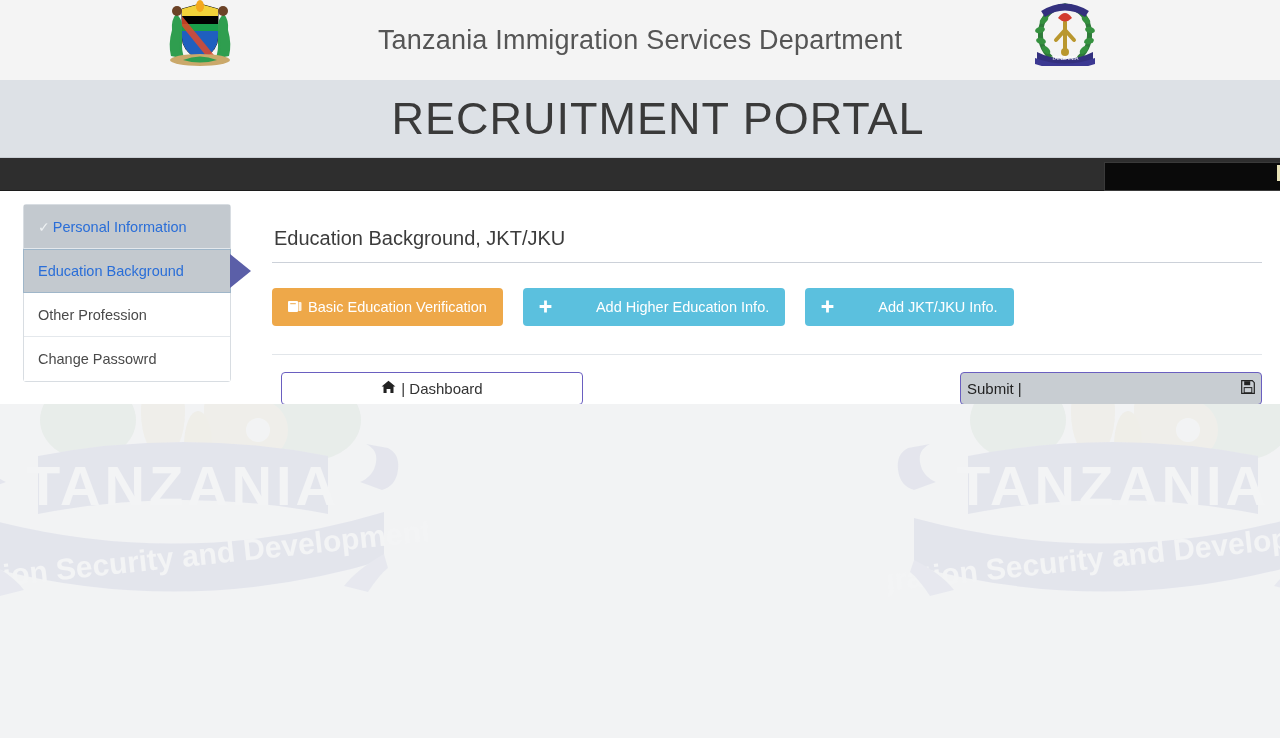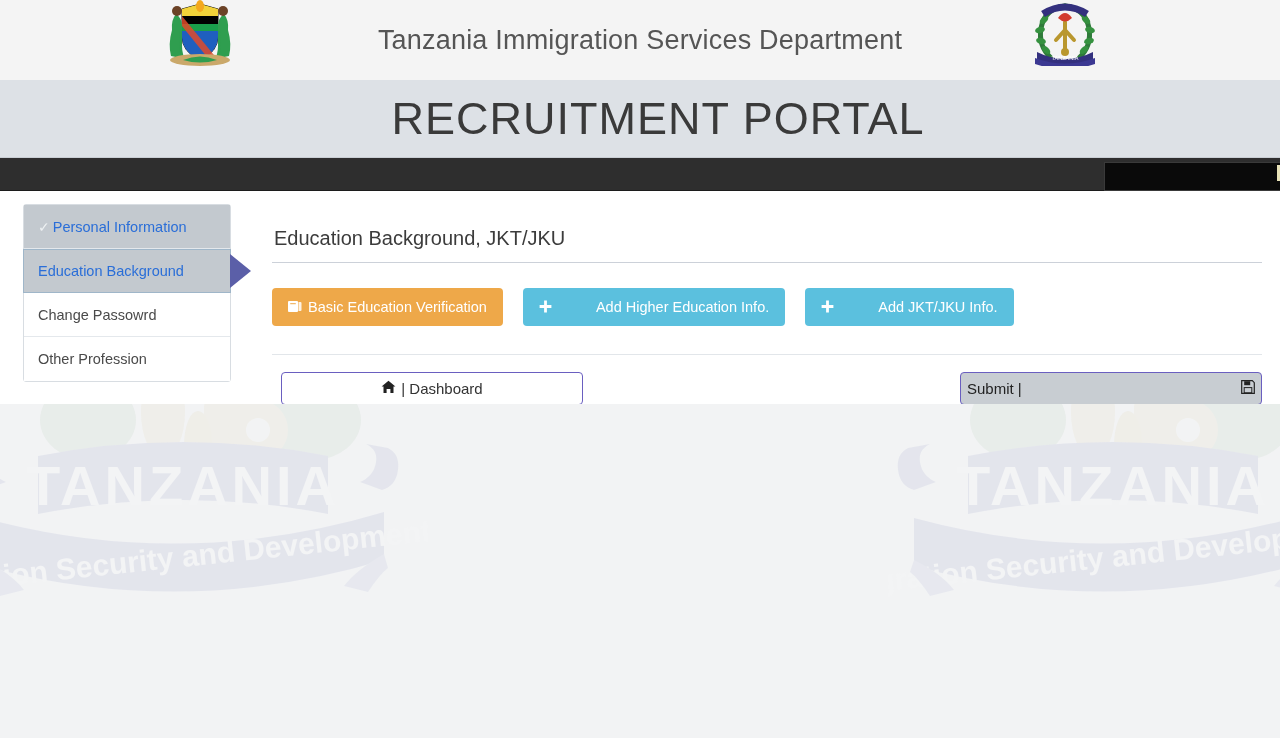--- a/index.html
+++ b/index.html
@@ -295,24 +295,24 @@
   <div class="sidebar">
     <div class="side-item done">
       <span class="check">✓</span>
       <span>Personal Information</span>
     </div>
     <div class="side-item active">
       <span>Education Background</span>
       <span class="arrow"></span>
     </div>
     <div class="side-item">
+      <span>Other Profession</span>
+    </div>
+    <div class="side-item">
       <span>Change Passowrd</span>
-    </div>
-    <div class="side-item">
-      <span>Other Profession</span>
     </div>
   </div>
 
   <div class="content">
 
     <div class="page-heading">Education Background, JKT/JKU</div>
 
     <div class="btn-row">
       <button class="btn btn-orange">
         <span class="glyph">

